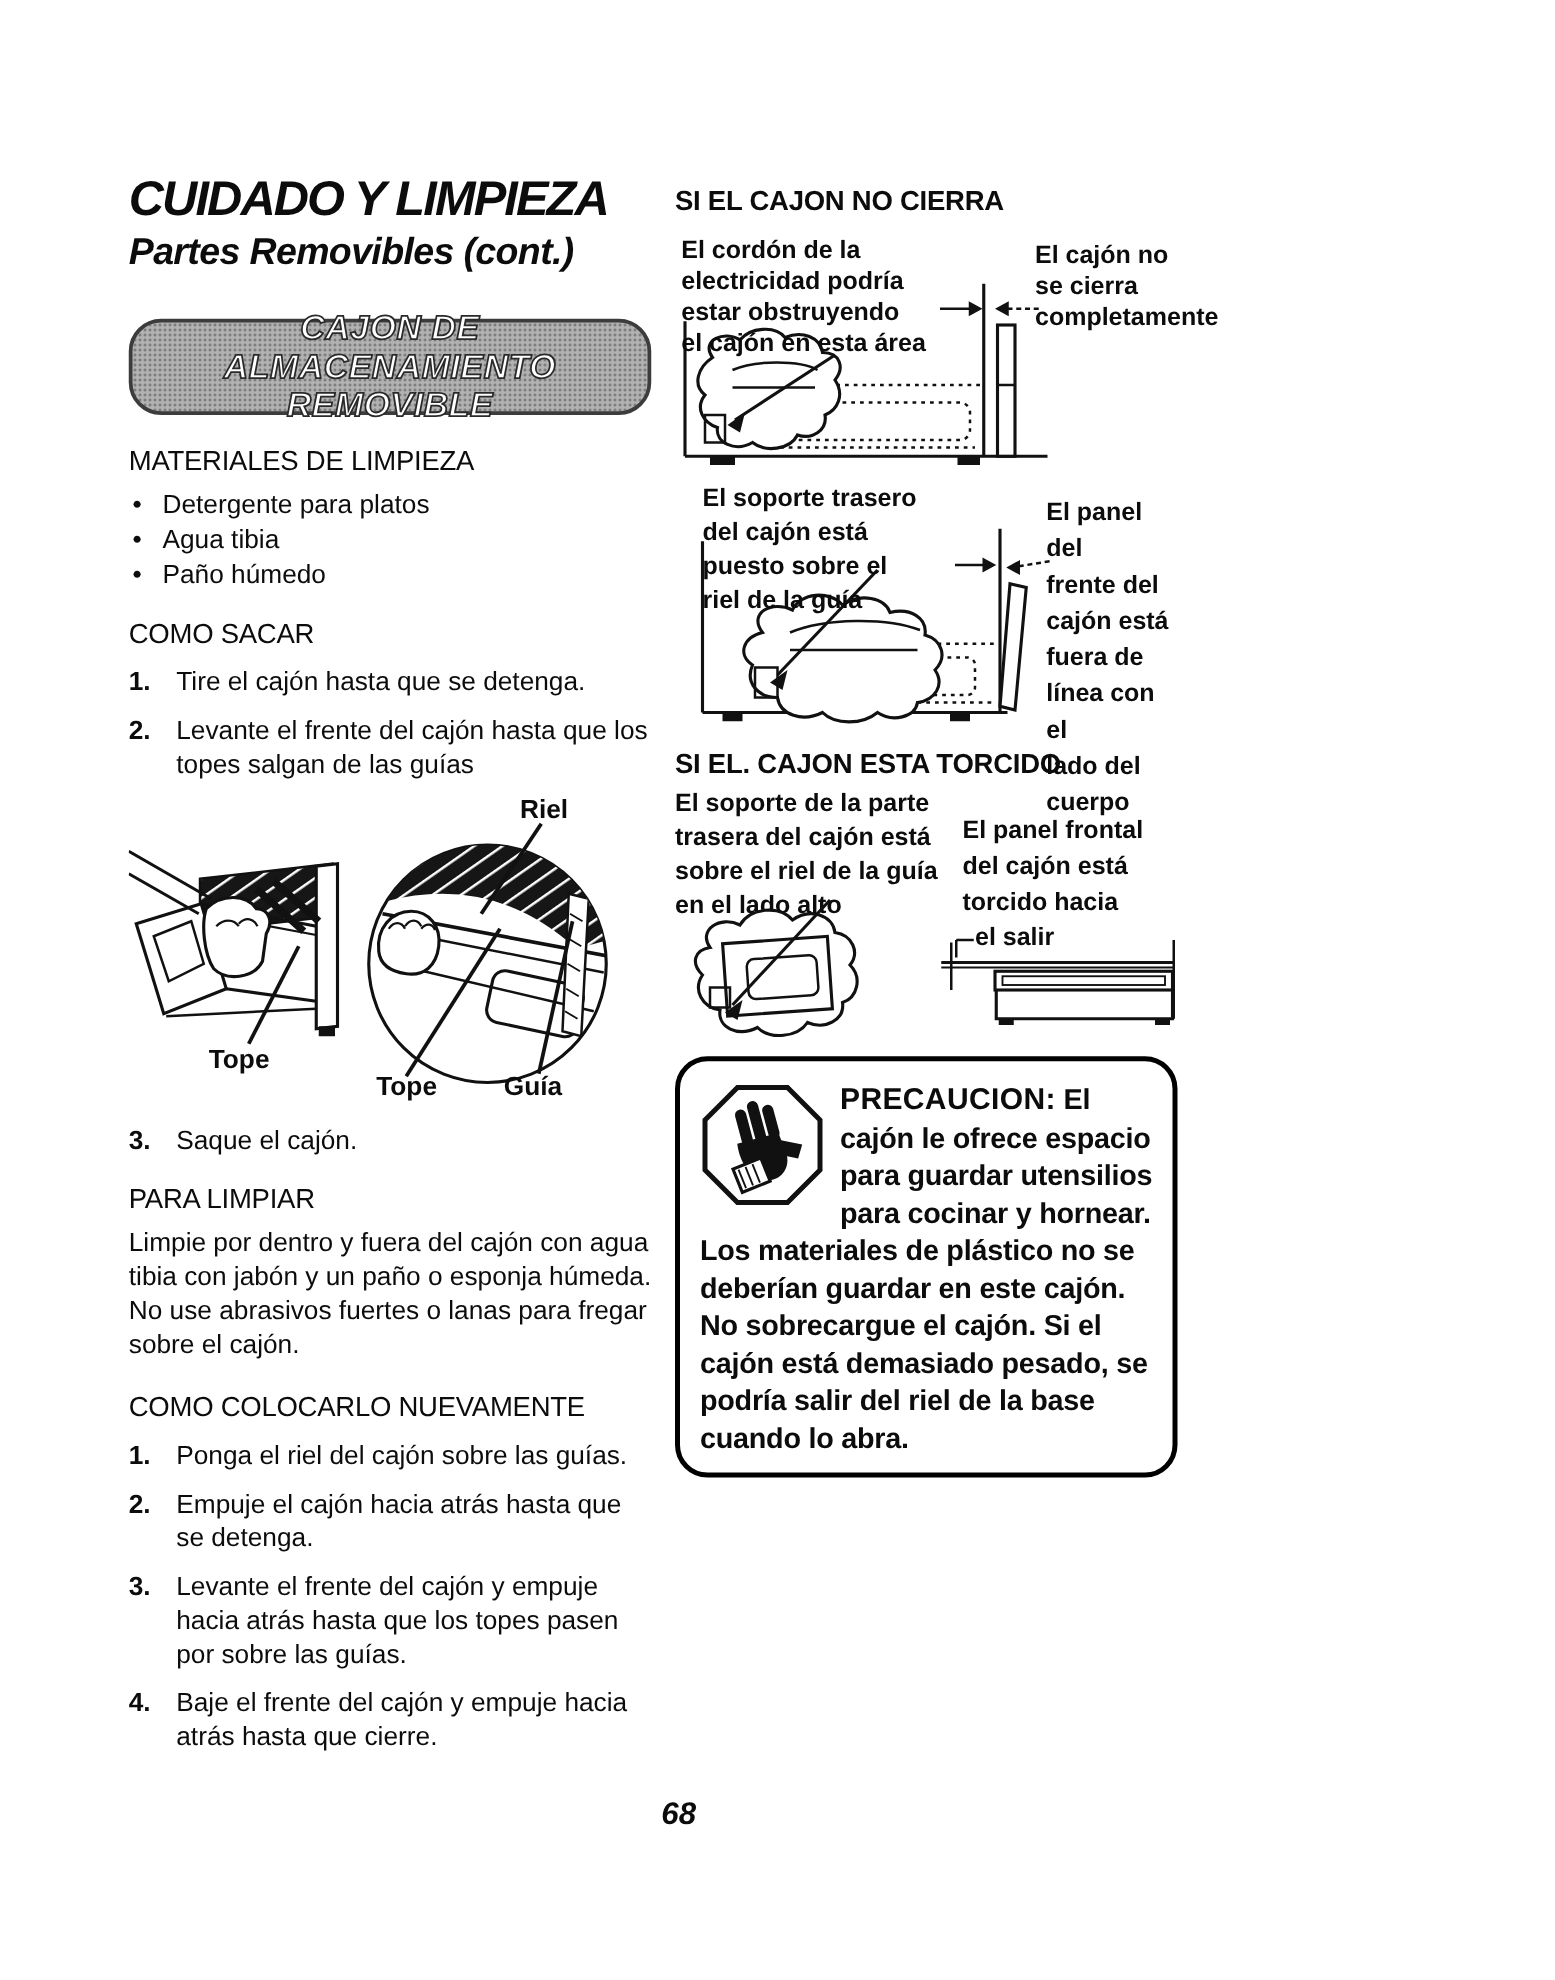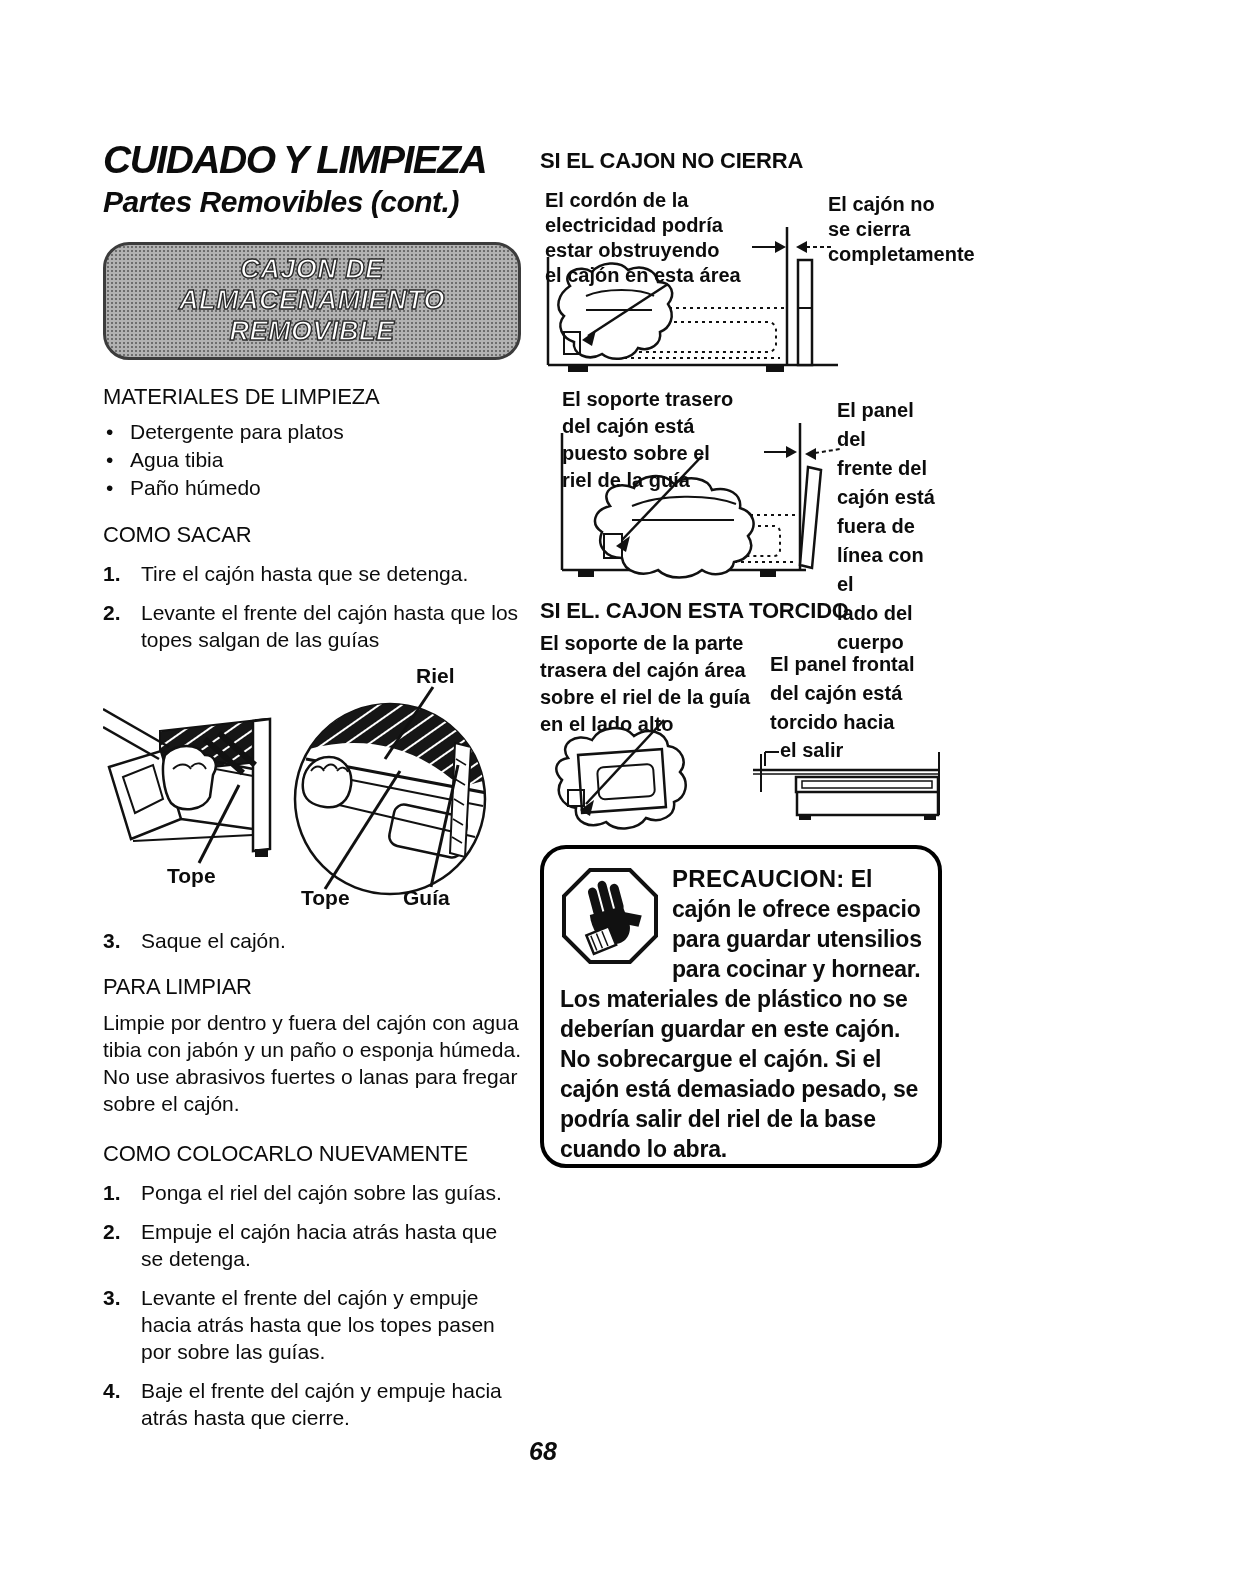--- a/index.html
+++ b/index.html
@@ -6,21 +6,21 @@
   html,body { margin:0; padding:0; background:#ffffff; }
   .page {
     position:relative; width:1244px; height:1584px; background:#fff;
     font-family:"Liberation Sans", sans-serif; color:#0c0c0c; overflow:hidden;
   }
   
   .col-left { position:absolute; left:103px; top:140px; width:422px; }
   .title { font-size:39px; font-weight:bold; font-style:italic; letter-spacing:-1.5px; line-height:1.02; }
   .subtitle { font-size:30px; font-weight:bold; font-style:italic; letter-spacing:-0.5px; margin-top:5px; }
   .badge {
-    margin-top:23px; width:418px; height:118px; border:3px solid #3c3c3c; border-radius:26px;
+    margin-top:36px; width:418px; height:77px; border:3px solid #3c3c3c; border-radius:26px;
     background-color:#b2b2b2;
     background-image:radial-gradient(circle, #6d6d6d 0.9px, rgba(0,0,0,0) 1.15px);
     background-size:4px 4px;
     display:flex; align-items:center; justify-content:center; text-align:center;
   }
   .badge-text {
     font-size:27px; line-height:31px; font-weight:bold; font-style:italic;
     color:#fff; -webkit-text-stroke:1.4px #2a2a2a; letter-spacing:0.5px; white-space:pre-line;
   }
   .h-section { font-size:22px; font-weight:normal; letter-spacing:-0.2px; }
@@ -35,21 +35,21 @@
   .fig-label { position:absolute; font-weight:bold; font-size:21px; line-height:22px; }
   
   .col-right { position:absolute; left:540px; top:148px; width:408px; height:1150px; }
   .rc-heading { position:absolute; left:0; font-size:22px; font-weight:bold; letter-spacing:-0.2px; }
   .diagram { position:absolute; left:0; width:405px; }
   .diagram svg { position:absolute; left:0; top:0; }
   .dlabel { position:absolute; font-weight:bold; font-size:20px; white-space:pre-line; }
   .lh25 { line-height:25px; } .lh27 { line-height:27px; } .lh29 { line-height:29px; }
   .precaution {
     position:absolute; left:0; top:697px; width:402px; min-height:240px;
-    border:4px solid #000; border-radius:26px; padding:15px 16px 0 16px;
+    border:4px solid #000; border-radius:26px; padding:15px 16px 13px 16px;
   }
   .prec-icon { float:left; width:100px; height:100px; margin:2px 12px 4px 0; }
   .prec-text { font-size:23px; line-height:30px; font-weight:bold; letter-spacing:-0.2px; }
   .prec-label { font-size:24px; letter-spacing:0.3px; }
   .pagenum { position:absolute; left:497px; top:1437px; font-size:25px; font-weight:bold; font-style:italic;margin-left:32px; }
   .ink { stroke:#111; fill:none; }
 </style>
 </head>
 <body>
 
@@ -248,21 +248,21 @@
 frente del
 cajón está
 fuera de
 línea con el
 lado del
 cuerpo</div>
     </div>
 
     <div class="rc-heading" style="top:450px;">SI EL. CAJON ESTA TORCIDO</div>
     <div class="dlabel lh27" style="left:0; top:482px;">El soporte de la parte
-trasera del cajón área
+trasera del cajón está
 sobre el riel de la guía
 en el lado alto</div>
     <div class="dlabel lh29" style="left:230px; top:502px;">El panel frontal
 del cajón está
 torcido hacia</div>
     <div class="dlabel lh29" style="left:240px; top:588px;">el salir</div>
 
     <div class="diagram" style="top:570px; height:120px;">
       <svg width="405" height="120" viewBox="0 0 405 120">
         <path d="M28,40 C18,26 36,14 52,22 C60,8 84,6 94,18 C108,8 126,14 128,28 C142,30 148,44 140,54 C150,64 146,80 134,84 C136,98 120,106 106,100 C98,112 76,114 66,104 C50,112 34,104 36,90 C22,88 14,74 22,62 C12,52 16,42 28,40 Z" fill="#fff" stroke="#111" stroke-width="2.5"></path>

